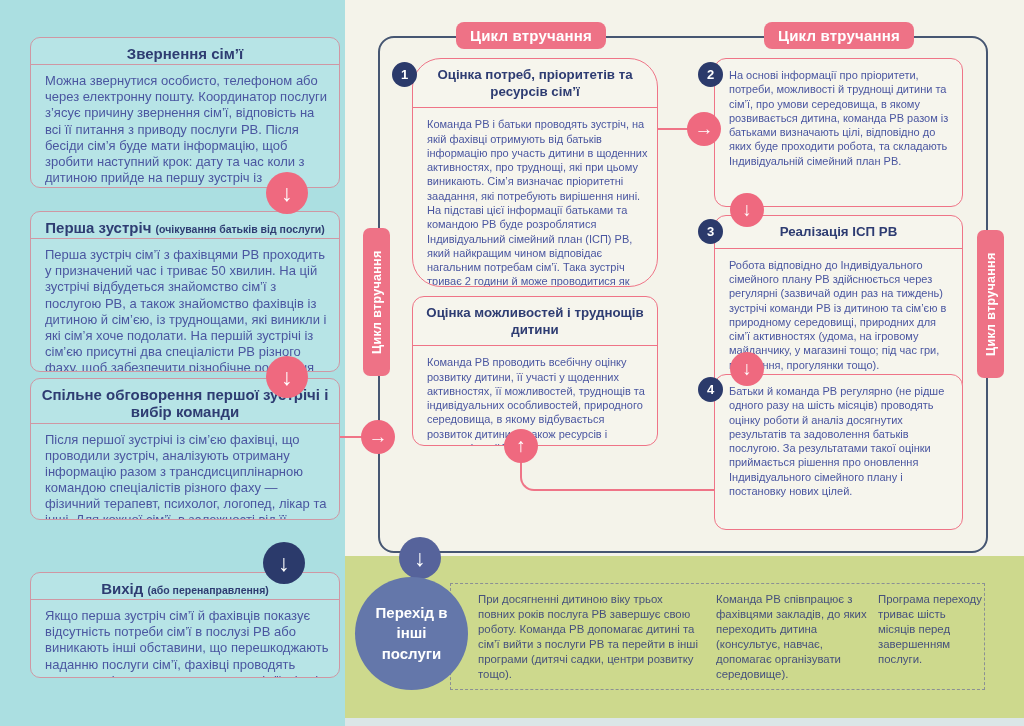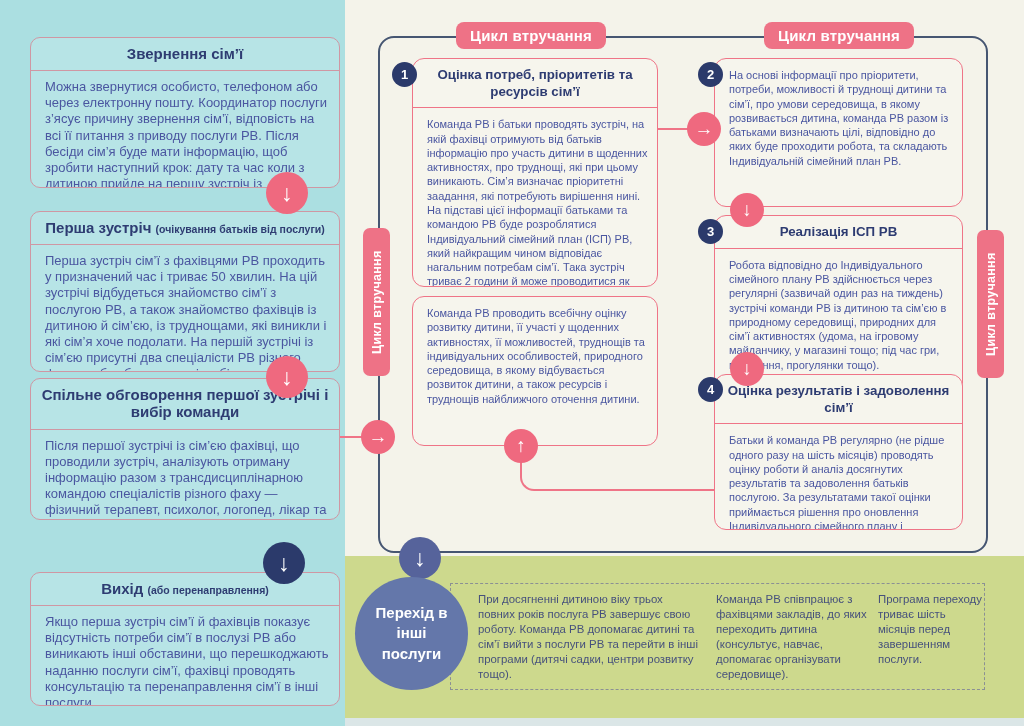--- a/index.html
+++ b/index.html
@@ -24,35 +24,35 @@
             color:#fff; font-weight:bold; font-size:12.5px; letter-spacing:.3px;
             writing-mode:vertical-rl; transform:rotate(180deg);
             display:flex; align-items:center; justify-content:center; z-index:6; }
   .ribbon.left  { left:363px; top:228px; }
   .ribbon.right { left:977px; top:230px; }
 
   
   .sbox { position:absolute; left:30px; width:310px; background:#b7e4e6;
           border:1.5px solid #cf97a3; border-radius:10px; overflow:hidden; z-index:2; }
   .sbox .title { font-weight:bold; color:#2e3c72; text-align:center; font-size:15px;
-                 padding:7px 10px 8px; border-bottom:1.5px solid #cf97a3; line-height:1.15; }
+                 padding:7px 10px 2px; border-bottom:1.5px solid #cf97a3; line-height:1.15; }
   .sbox .title .suffix { font-size:10.5px; }
   .sbox .body { padding:8px 10px 8px 14px; color:#4a56a0; font-size:13px; line-height:1.24; }
   .sbox.s1 { top:37px;  height:151px; }
   .sbox.s2 { top:211px; height:161px; }
   .sbox.s3 { top:378px; height:142px; }
-  .sbox.s4 { top:572px; height:134px; }
+  .sbox.s4 { top:572px; height:106px; }
 
   
   .mbox { position:absolute; background:#f6f5ed; border:1.5px solid #ef7487; border-radius:12px;
           overflow:hidden; z-index:2; }
   .mbox .title { font-weight:bold; color:#2e3c72; text-align:center; font-size:13.3px;
                  padding:8px 10px 7px; border-bottom:1.5px solid #ef7487; line-height:1.25; }
   .mbox .body { padding:9px 8px 8px 14px; color:#4a56a0; font-size:11px; line-height:1.3; }
-  .mbox.m1 { left:412px; top:58px;  width:246px; height:229px; }
+  .mbox.m1 { left:412px; top:58px;  width:246px; height:229px;border-radius:29px; }
   .mbox.m2 { left:412px; top:296px; width:246px; height:150px; }
   .mbox.m3 { left:714px; top:58px;  width:249px; height:149px; }
   .mbox.m4 { left:714px; top:215px; width:249px; height:185px; }
   .mbox.m5 { left:714px; top:374px; width:249px; height:156px; }
 
   .num { position:absolute; width:25px; height:25px; background:#2b3a6b; color:#fff;
          font-weight:bold; font-size:13px; border-radius:50%;
          display:flex; align-items:center; justify-content:center; z-index:5; }
   .num.n1 { left:392px; top:62px; }
   .num.n2 { left:698px; top:62px; }
@@ -150,31 +150,31 @@
     </div>
   <div class="arrow-circle big navy ad3">
       <span>↓</span>
     </div>
 
   <div class="mbox m1">
     <div class="title">Оцінка потреб, пріоритетів та ресурсів сім’ї</div>
     <div class="body">Команда РВ і батьки проводять зустріч, на якій фахівці отримують від батьків інформацію про участь дитини в щоденних активностях, про труднощі, які при цьому виникають. Сім’я визначає пріоритетні заадання, які потребують вирішення нині. На підставі цієї інформації батьками та командою РВ буде розроблятися Індивідуальний сімейний план (ІСП) РВ, який найкращим чином відповідає нагальним потребам сім’ї. Така зустріч триває 2 години й може проводитися як удома в сім’ї, так і в Центрі РВ.</div>
   </div>
   <div class="mbox m2">
+    <div class="title">Оцінка можливостей і труднощів дитини</div>
     <div class="body">Команда РВ проводить всебічну оцінку розвитку дитини, її участі у щоденних активностях, її можливостей, труднощів та індивідуальних особливостей, природного середовища, в якому відбувається розвиток дитини, а також ресурсів і труднощів найближчого оточення дитини.</div>
   </div>
   <div class="mbox m3">
     <div class="body">На основі інформації про пріоритети, потреби, можливості й труднощі дитини та сім’ї, про умови середовища, в якому розвивається дитина, команда РВ разом із батьками визначають цілі, відповідно до яких буде проходити робота, та складають Індивідуальній сімейний план РВ.</div>
   </div>
   <div class="mbox m4">
     <div class="title">Реалізація ІСП РВ</div>
     <div class="body">Робота відповідно до Індивідуального сімейного плану РВ здійснюється через регулярні (зазвичай один раз на тиждень) зустрічі команди РВ із дитиною та сім’єю в природному середовищі, природних для сім’ї активностях (удома, на ігровому майданчику, у магазині тощо; під час гри, годування, прогулянки тощо).</div>
   </div>
   <div class="mbox m5">
-    <div class="title">Оцінка результатів і задоволення сім’ї</div>
     <div class="body">Батьки й команда РВ регулярно (не рідше одного разу на шість місяців) проводять оцінку роботи й аналіз досягнутих результатів та задоволення батьків послугою. За результатами такої оцінки приймається рішення про оновлення Індивідуального сімейного плану і постановку нових цілей.</div>
   </div>
 
   <div class="num n1">1</div>
   <div class="num n2">2</div>
   <div class="num n3">3</div>
   <div class="num n4">4</div>
 
   <div class="conn c12"></div>
   <div class="conn cside"></div>

